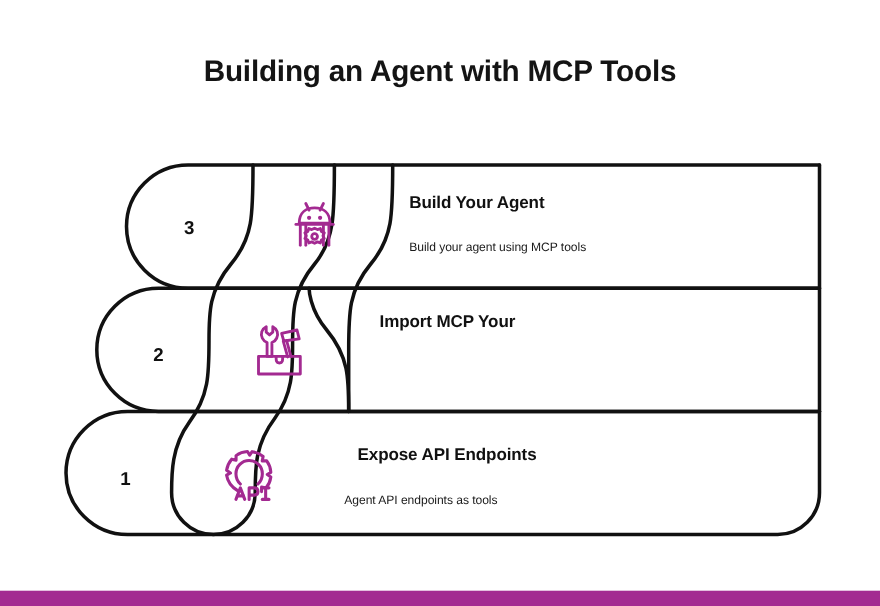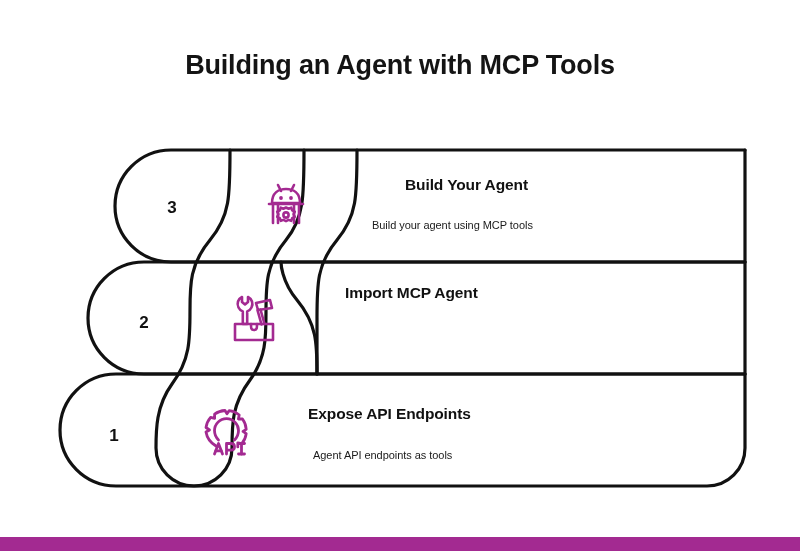--- a/index.html
+++ b/index.html
@@ -149,21 +149,21 @@
       <path d="M24 31 L24 49"></path>
       <path d="M40 31 L40 49"></path>
 
       <path d="M32 33.5
                l2.6 1.2 2.6 -1.0 1.0 2.7 2.6 1.3 -1.2 2.6 1.2 2.6 -2.6 1.3 -1.0 2.7 -2.6 -1.0 -2.6 1.2
                -2.6 -1.2 -2.6 1.0 -1.0 -2.7 -2.6 -1.3 1.2 -2.6 -1.2 -2.6 2.6 -1.3 1.0 -2.7 2.6 1.0 Z"></path>
       <circle cx="32" cy="41" r="2.6"></circle>
     </svg>
   </div>
 
-  <div class="step-heading" style="left:372px; top:176px;margin-left:33px;">Build Your Agent</div>
+  <div class="step-heading" style="left:372px; top:176px;">Build Your Agent</div>
 
   <div class="step-desc" style="left:372px; top:218px; width:330px;">Build your agent using MCP tools</div>
 
   <div class="step-number" style="left:124px; top:313px;">2</div>
 
   <div class="icon-box" style="left:222px; top:286px;">
     <svg viewBox="0 0 64 64" fill="none" stroke="#A32A91" stroke-width="2.6" stroke-linecap="round" stroke-linejoin="round">
 
       <path d="M20 11 L20 16 L23 18.5 L26 16 L26 11
                C30 13 31.5 17.5 29.5 21.5 C28.6 23.4 27 24.7 25.2 25.4
@@ -174,21 +174,21 @@
 
       <path d="M38.5 23.5 L42.5 38"></path>
       <path d="M35.5 24.2 L39.5 38.5"></path>
 
       <rect x="13" y="38" width="38" height="16"></rect>
 
       <path d="M29 38 C29 42 29 44 32 44 C35 44 35 42 35 38"></path>
     </svg>
   </div>
 
-  <div class="step-heading" style="left:345px; top:284px;">Import MCP Agent</div>
+  <div class="step-heading" style="left:345px; top:284px;">Import MCP Your</div>
 
 
   <div class="step-number" style="left:94px; top:426px;">1</div>
 
   <div class="icon-box" style="left:194px; top:398px;">
     <svg viewBox="0 0 64 64" fill="none" stroke="#A32A91" stroke-width="2.8" stroke-linecap="round" stroke-linejoin="round">
 
       <path d="M22 48
                C17 45 13 40 12 34
                L15.5 32 L12 29.5
@@ -212,19 +212,19 @@
       <path d="M20.5 56 L24.5 45.5 L28.5 56"></path>
       <path d="M21.8 52.8 L27.2 52.8"></path>
       <path d="M32.5 56 L32.5 45.5 L37 45.5 C39.5 45.5 40.5 47 40.5 48.8
                C40.5 50.6 39.5 52.1 37 52.1 L32.5 52.1"></path>
       <path d="M47.5 45.5 L47.5 56"></path>
       <path d="M44.5 45.5 L50.5 45.5"></path>
       <path d="M44.5 56 L50.5 56"></path>
     </svg>
   </div>
 
-  <div class="step-heading" style="left:308px; top:405px;">Expose API Endpoints</div>
+  <div class="step-heading" style="left:325px; top:405px;">Expose API Endpoints</div>
 
   <div class="step-desc" style="left:313px; top:448px; width:330px;">Agent API endpoints as tools</div>
 
   <div class="bottom-bar" id="accent-bar" style="background: rgb(163, 42, 145);"></div>
 
 </div>
 
 </body></html>

